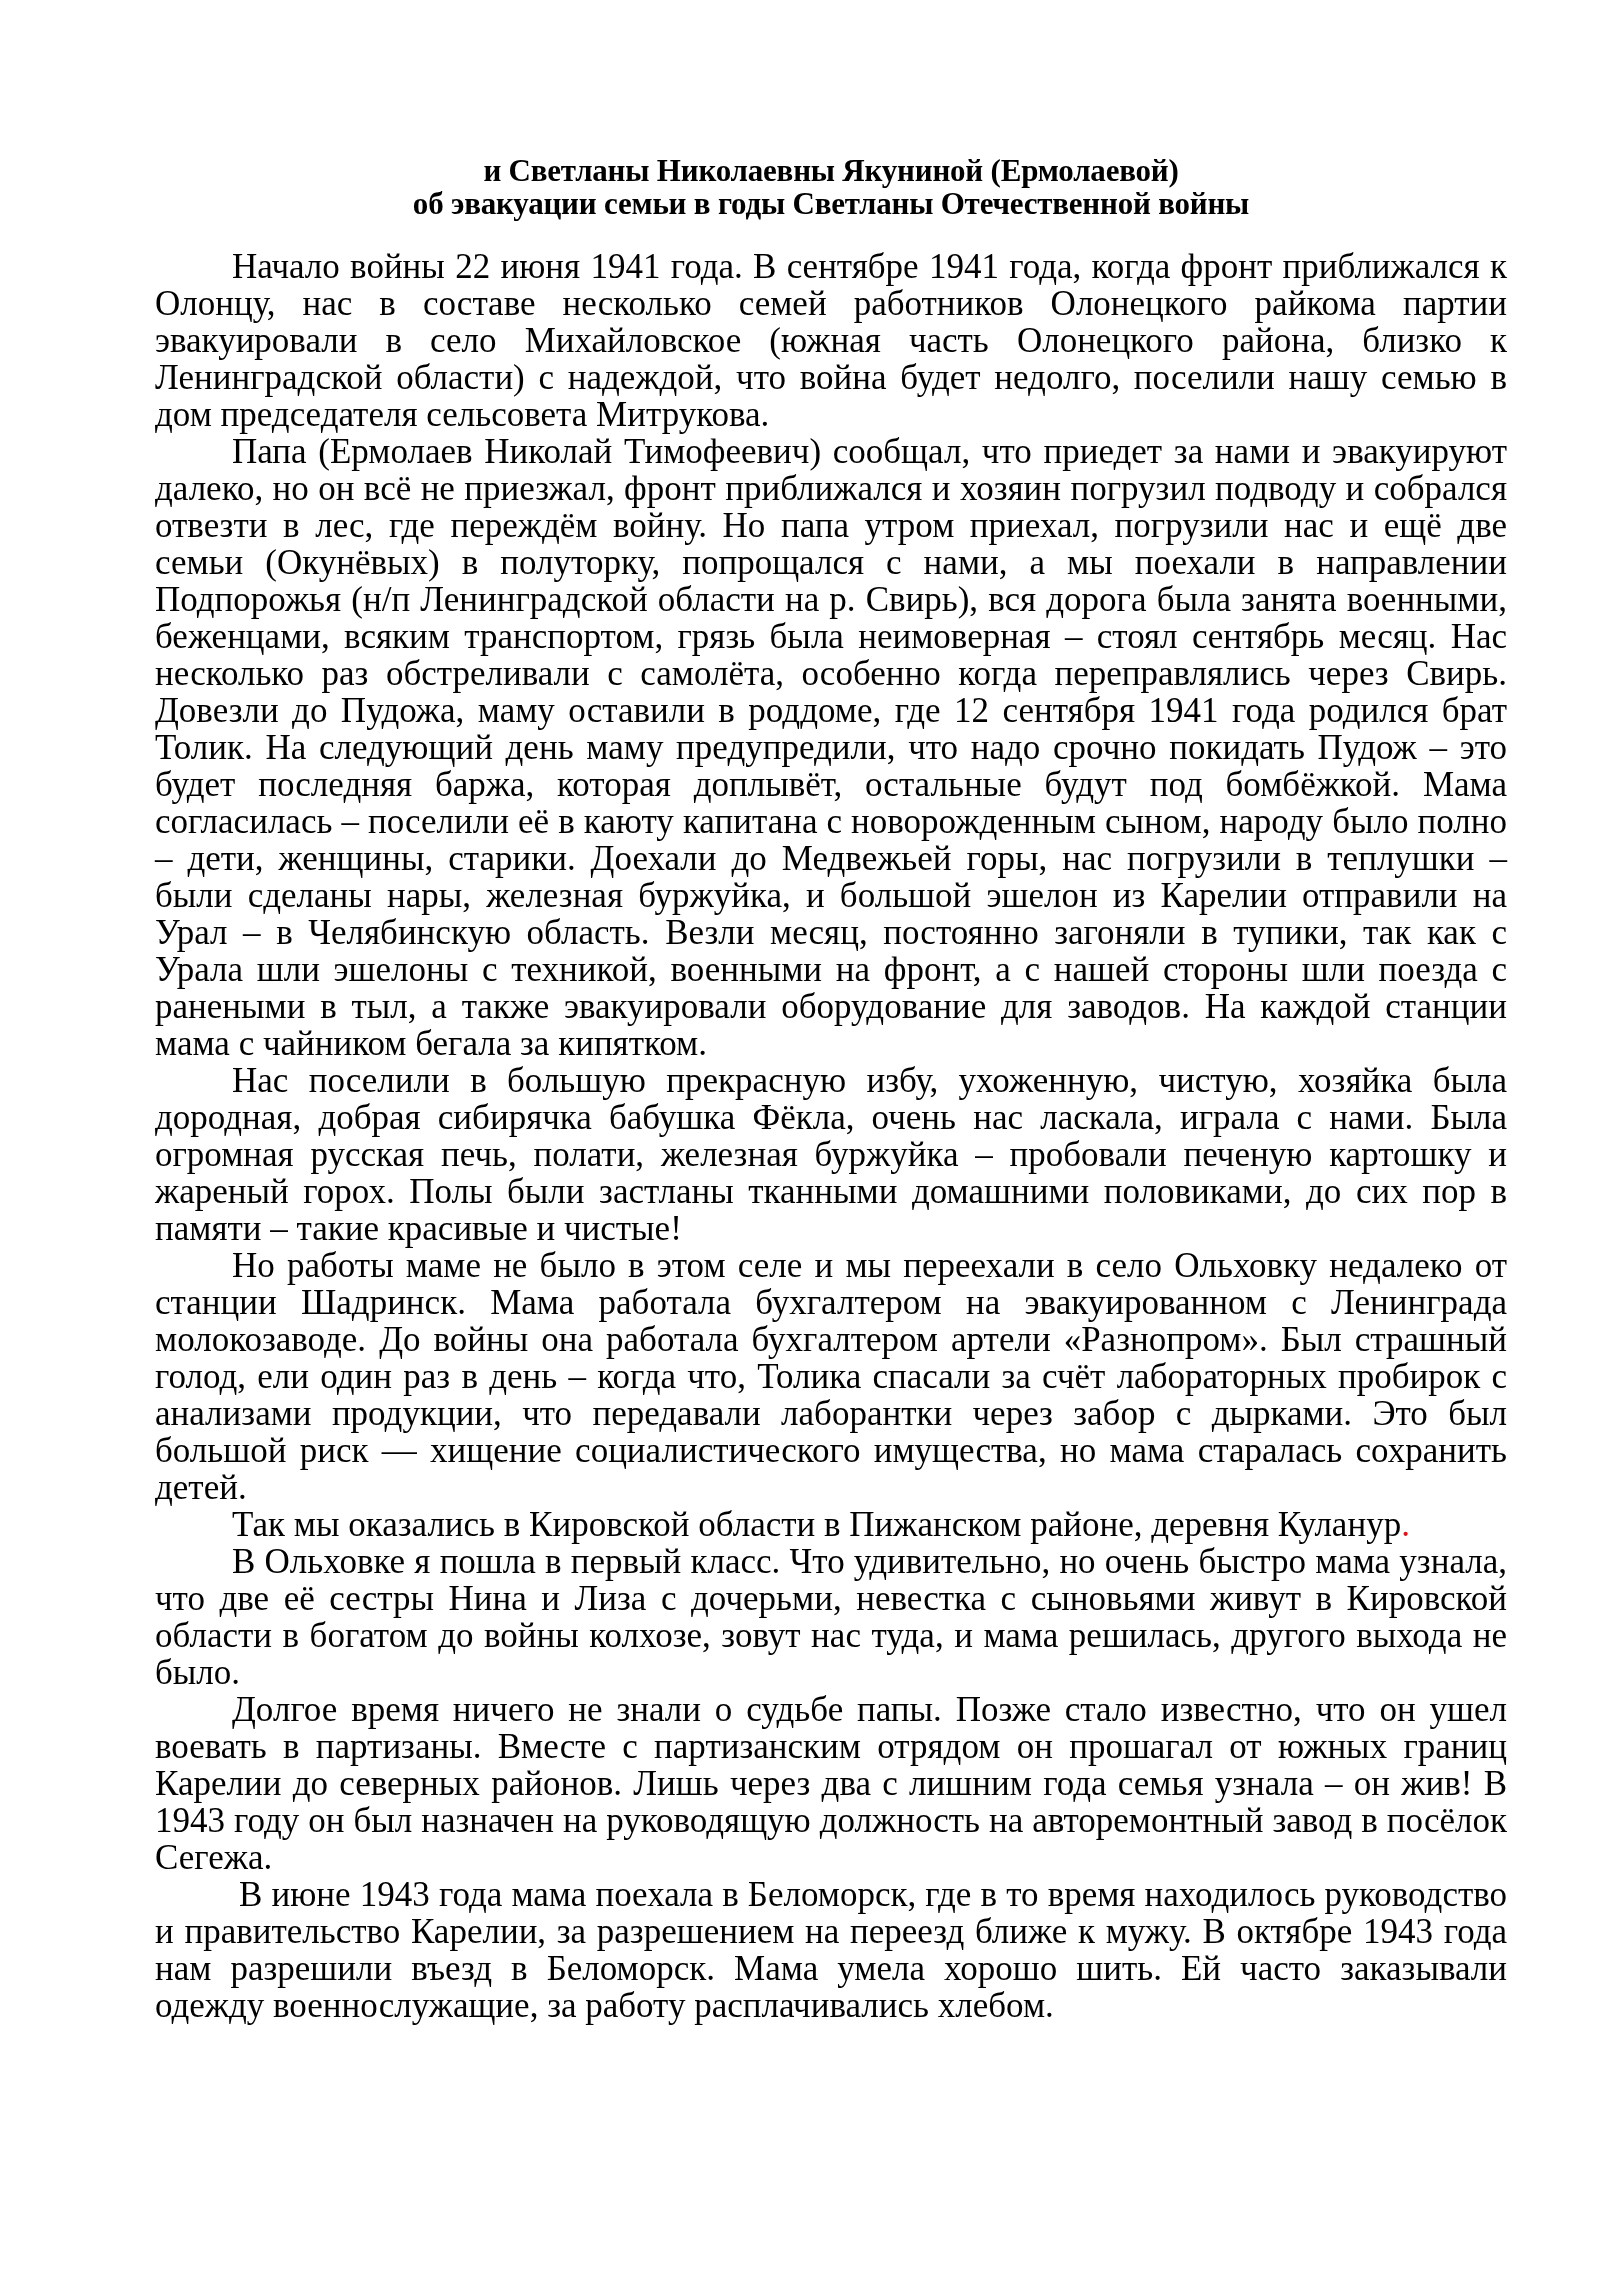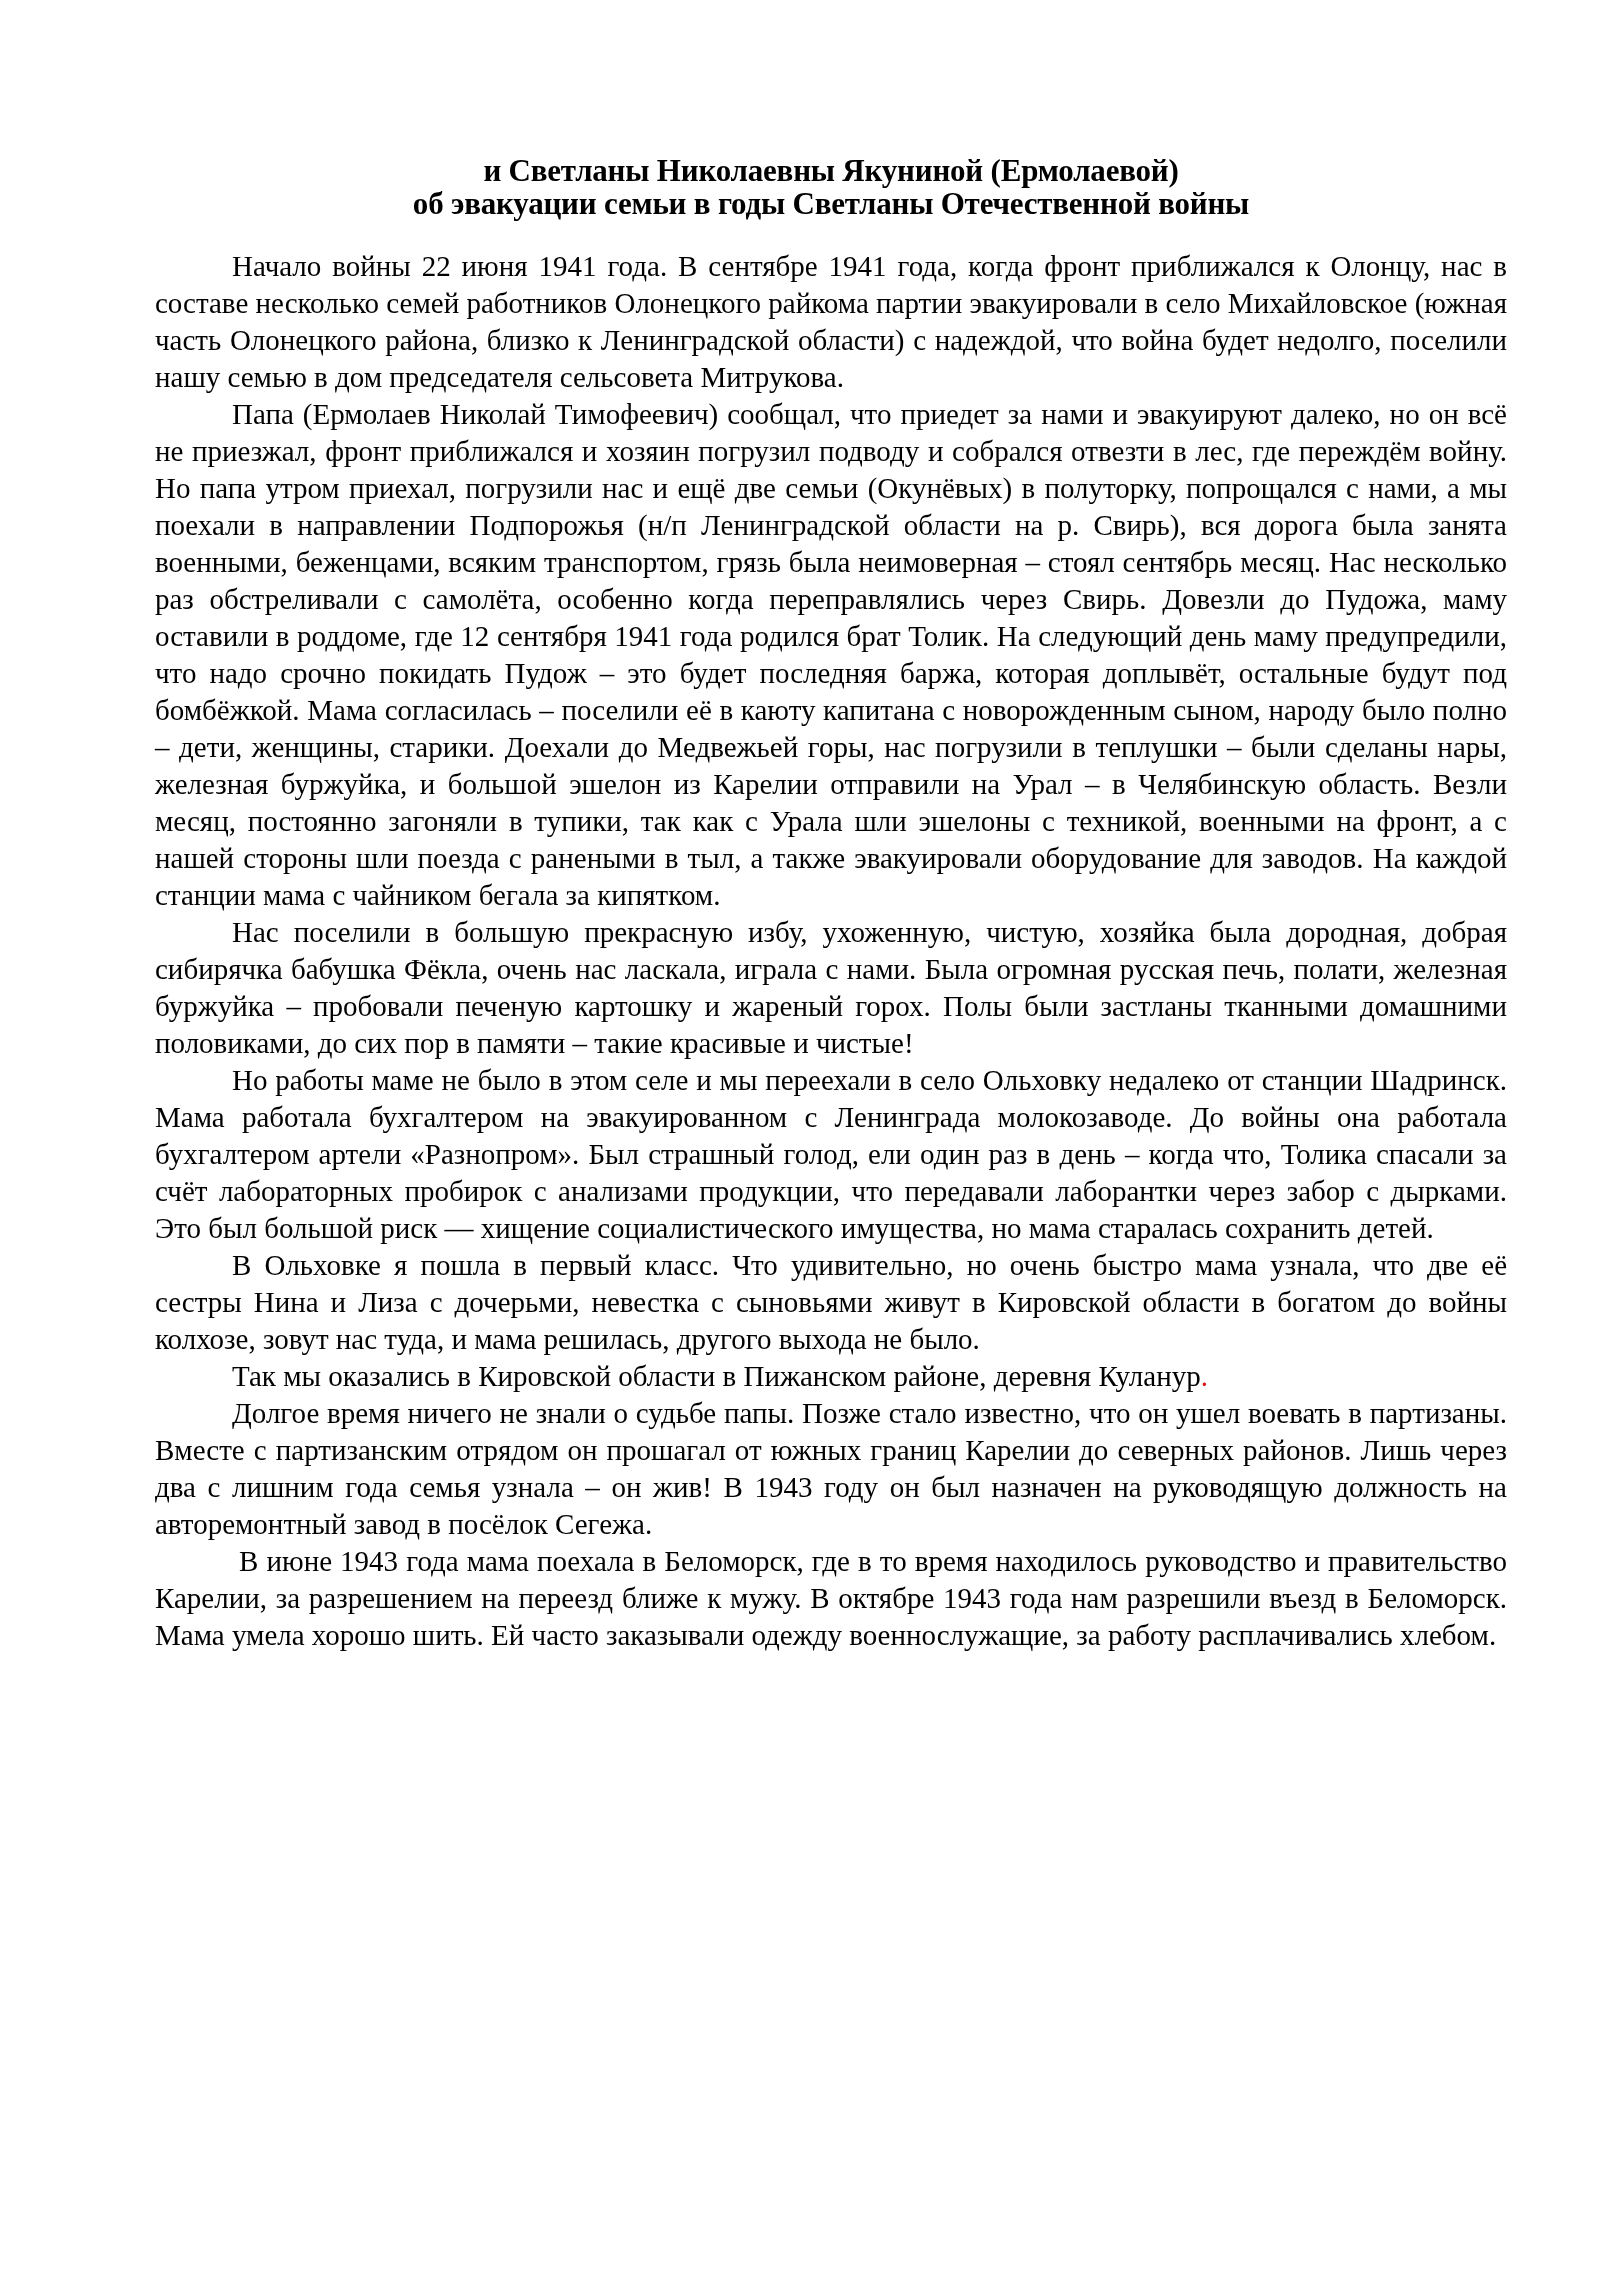--- a/index.html
+++ b/index.html
@@ -26,21 +26,21 @@
     font-weight: bold;
     font-size: 31px;
     line-height: 33px;
     margin: 0 0 27.5px 0;
     letter-spacing: -0.2px;
   }
   .title-line {
     display: block;
   }
   .body-text {
-    font-size: 29px;
+    font-size: 35px;
     line-height: 37px;
   }
   .para {
     margin: 0;
     text-align: justify;
     text-indent: 77px;
     hyphens: none;
   }
   .para.extra-indent {
     text-indent: 84px;
@@ -57,20 +57,20 @@
   <h1 class="title">
     <span class="title-line">и Светланы Николаевны Якуниной (Ермолаевой)</span>
     <span class="title-line">об эвакуации семьи в годы Светланы Отечественной войны</span>
   </h1>
 
   <div class="body-text">
     <p class="para">Начало войны 22 июня 1941 года. В сентябре 1941 года, когда фронт приближался к Олонцу, нас в составе несколько семей работников Олонецкого райкома партии эвакуировали в село Михайловское (южная часть Олонецкого района, близко к Ленинградской области) с надеждой, что война будет недолго, поселили нашу семью в дом председателя сельсовета Митрукова.</p>
     <p class="para">Папа (Ермолаев Николай Тимофеевич) сообщал, что приедет за нами и эвакуируют далеко, но он всё не приезжал, фронт приближался и хозяин погрузил подводу и собрался отвезти в лес, где переждём войну. Но папа утром приехал, погрузили нас и ещё две семьи (Окунёвых) в полуторку, попрощался с нами, а мы поехали в направлении Подпорожья (н/п Ленинградской области на р. Свирь), вся дорога была занята военными, беженцами, всяким транспортом, грязь была неимоверная – стоял сентябрь месяц. Нас несколько раз обстреливали с самолёта, особенно когда переправлялись через Свирь. Довезли до Пудожа, маму оставили в роддоме, где 12 сентября 1941 года родился брат Толик. На следующий день маму предупредили, что надо срочно покидать Пудож – это будет последняя баржа, которая доплывёт, остальные будут под бомбёжкой. Мама согласилась – поселили её в каюту капитана с новорожденным сыном, народу было полно – дети, женщины, старики. Доехали до Медвежьей горы, нас погрузили в теплушки – были сделаны нары, железная буржуйка, и большой эшелон из Карелии отправили на Урал – в Челябинскую область. Везли месяц, постоянно загоняли в тупики, так как с Урала шли эшелоны с техникой, военными на фронт, а с нашей стороны шли поезда с ранеными в тыл, а также эвакуировали оборудование для заводов. На каждой станции мама с чайником бегала за кипятком.</p>
     <p class="para">Нас  поселили в большую прекрасную избу, ухоженную, чистую, хозяйка была дородная, добрая сибирячка бабушка Фёкла, очень нас ласкала, играла с нами. Была огромная русская печь, полати, железная буржуйка – пробовали печеную картошку и жареный горох. Полы были застланы тканными домашними половиками,  до сих пор в памяти – такие красивые и чистые!</p>
     <p class="para">Но работы маме не было в этом селе и мы переехали в село Ольховку недалеко от станции Шадринск. Мама работала бухгалтером на эвакуированном с Ленинграда молокозаводе. До войны она работала бухгалтером артели «Разнопром». Был страшный голод, ели один раз в день – когда что, Толика спасали за счёт лабораторных пробирок с анализами продукции, что передавали лаборантки через забор с дырками. Это был большой риск — хищение социалистического имущества, но мама старалась сохранить детей.</p>
+    <p class="para"><span>Так мы оказались в Кировской области в Пижанском районе, деревня Кулануp</span><span class="accent">.</span></p>
     <p class="para">В Ольховке я пошла в первый класс. Что удивительно, но  очень быстро мама узнала, что две её сестры  Нина и  Лиза  с дочерьми, невестка с сыновьями живут в Кировской области в богатом до войны колхозе, зовут нас туда, и мама решилась, другого выхода не было.</p>
-    <p class="para"><span>Так мы оказались в Кировской области в Пижанском районе, деревня Кулануp</span><span class="accent">.</span></p>
     <p class="para">Долгое время ничего не знали о судьбе папы. Позже стало известно, что он ушел воевать в партизаны. Вместе с партизанским отрядом он прошагал от южных границ Карелии до северных районов. Лишь через два с лишним года семья узнала – он жив! В 1943 году он был назначен на руководящую должность на авторемонтный завод в посёлок Сегежа.</p>
     <p class="para extra-indent">В июне 1943 года мама поехала в Беломорск, где в то время находилось руководство и правительство Карелии, за разрешением на переезд ближе к мужу. В октябре 1943 года нам разрешили въезд в Беломорск. Мама умела хорошо шить. Ей часто заказывали одежду военнослужащие, за работу расплачивались хлебом.</p>
   </div>
 
 </div>
 
 
 </body></html>

